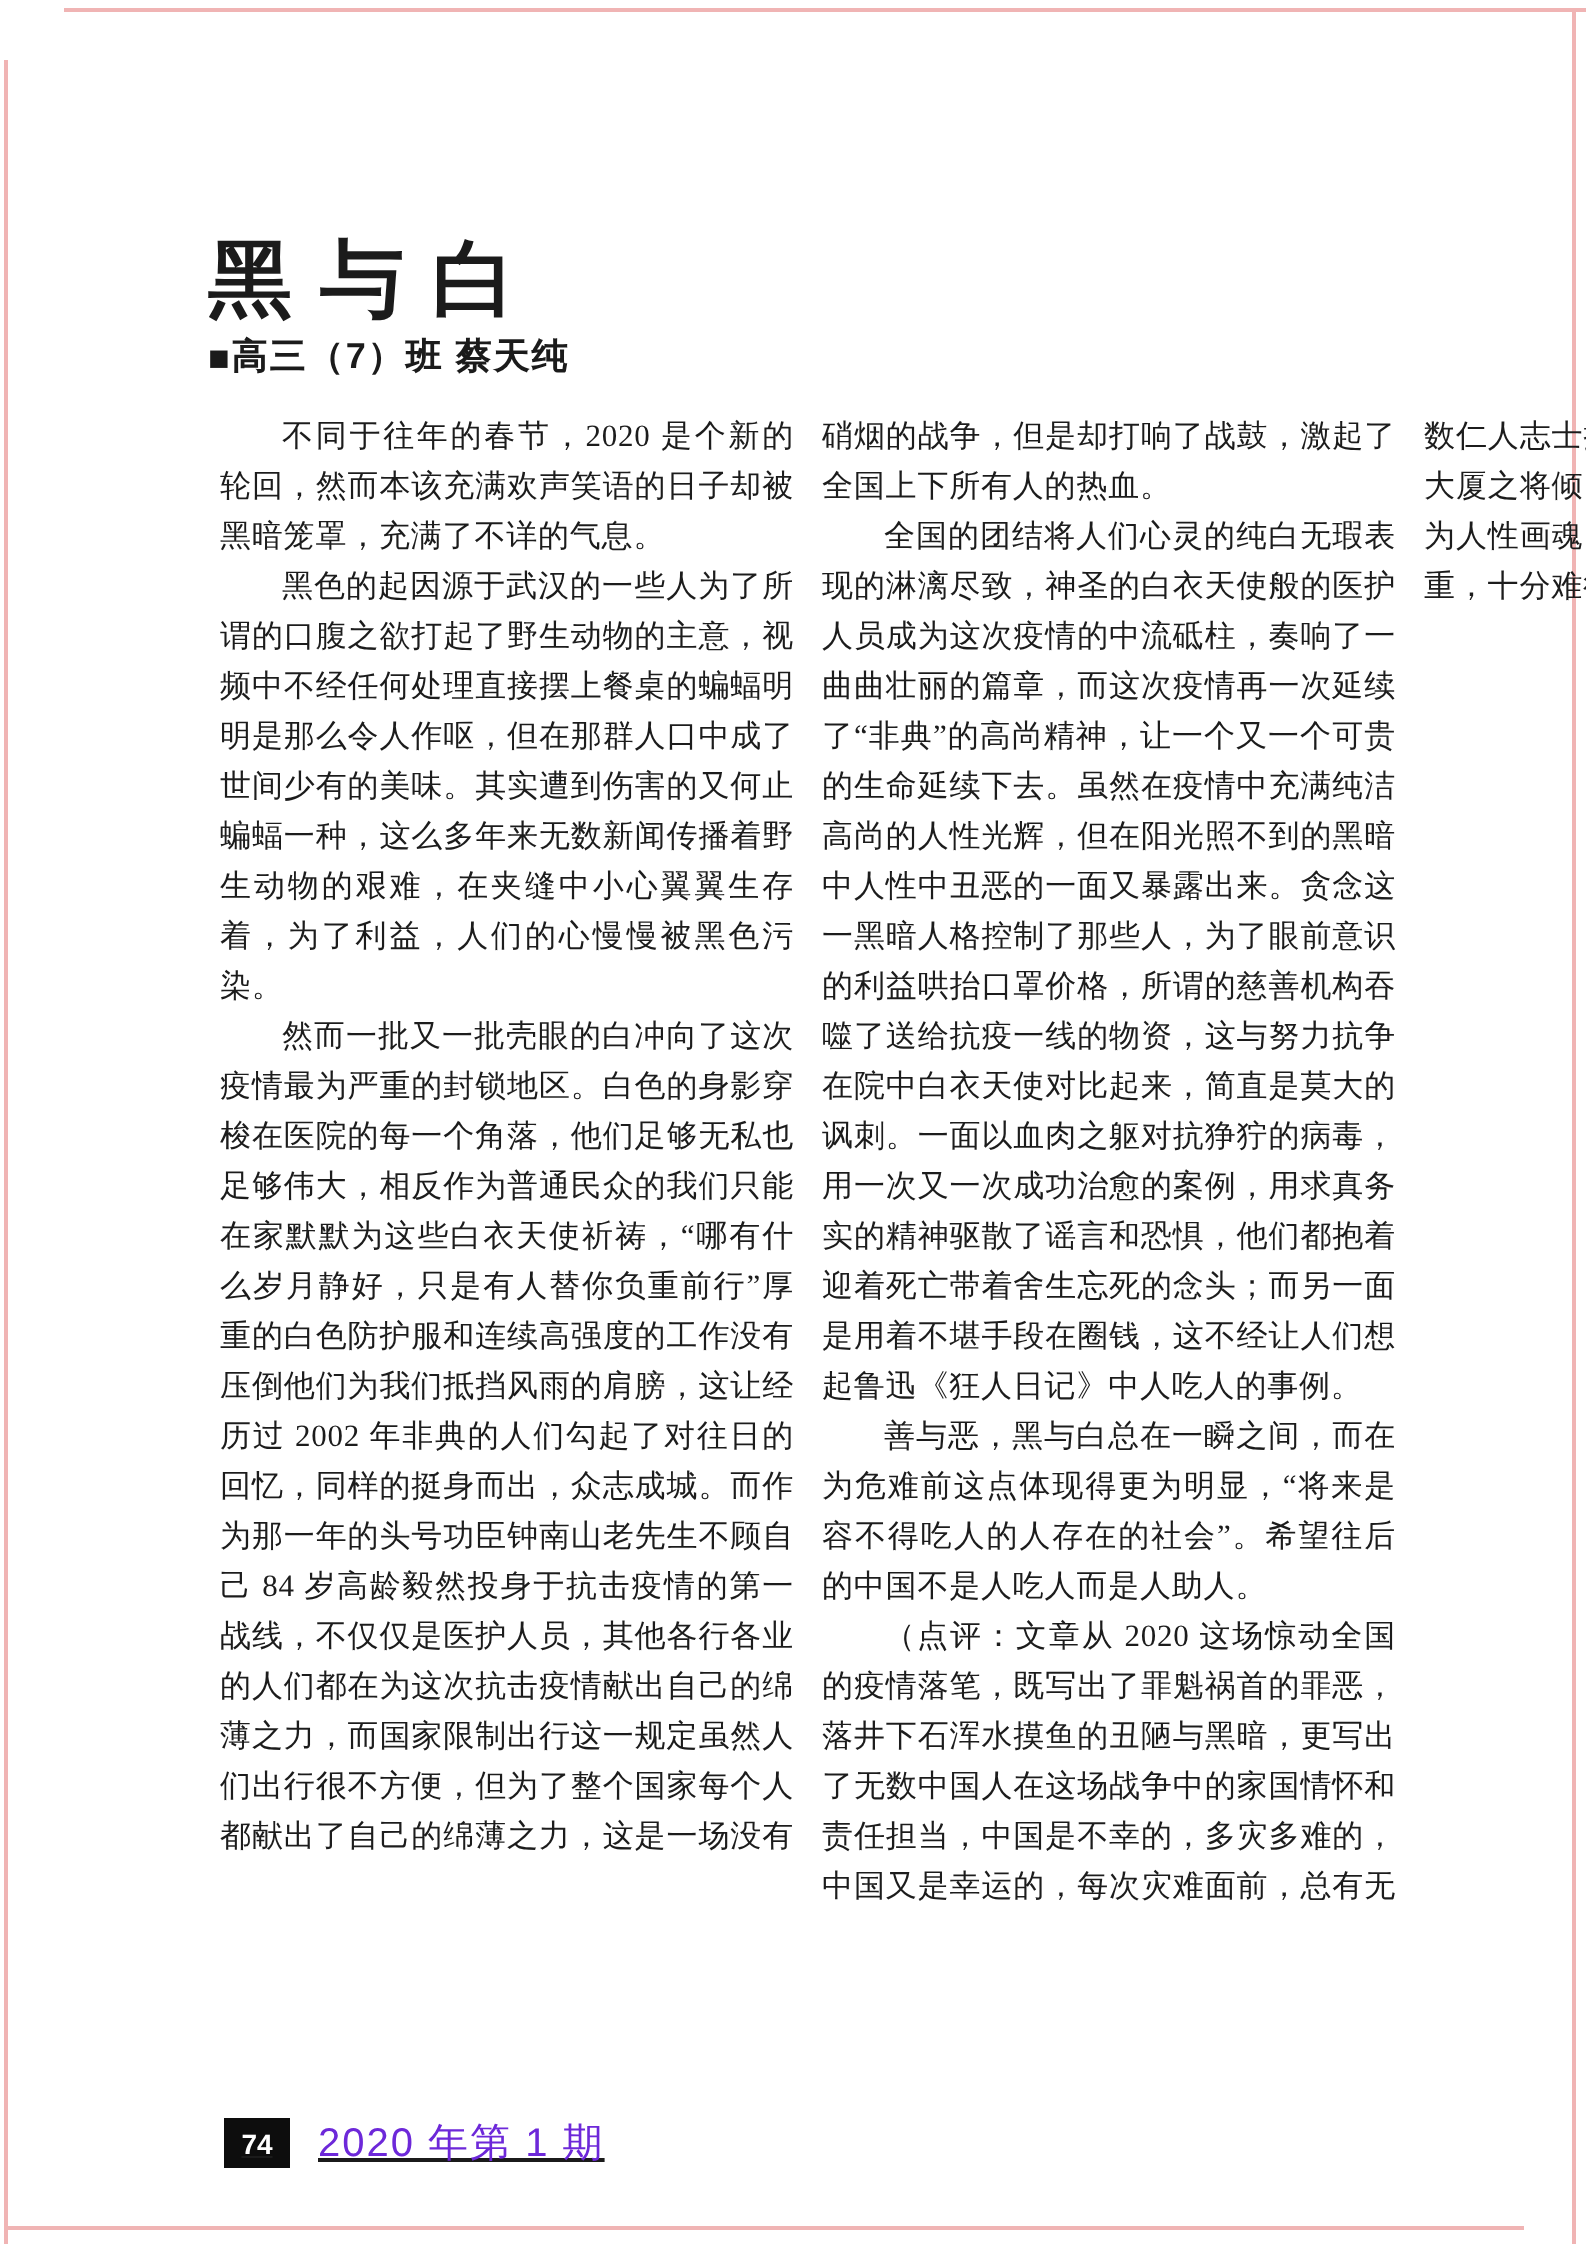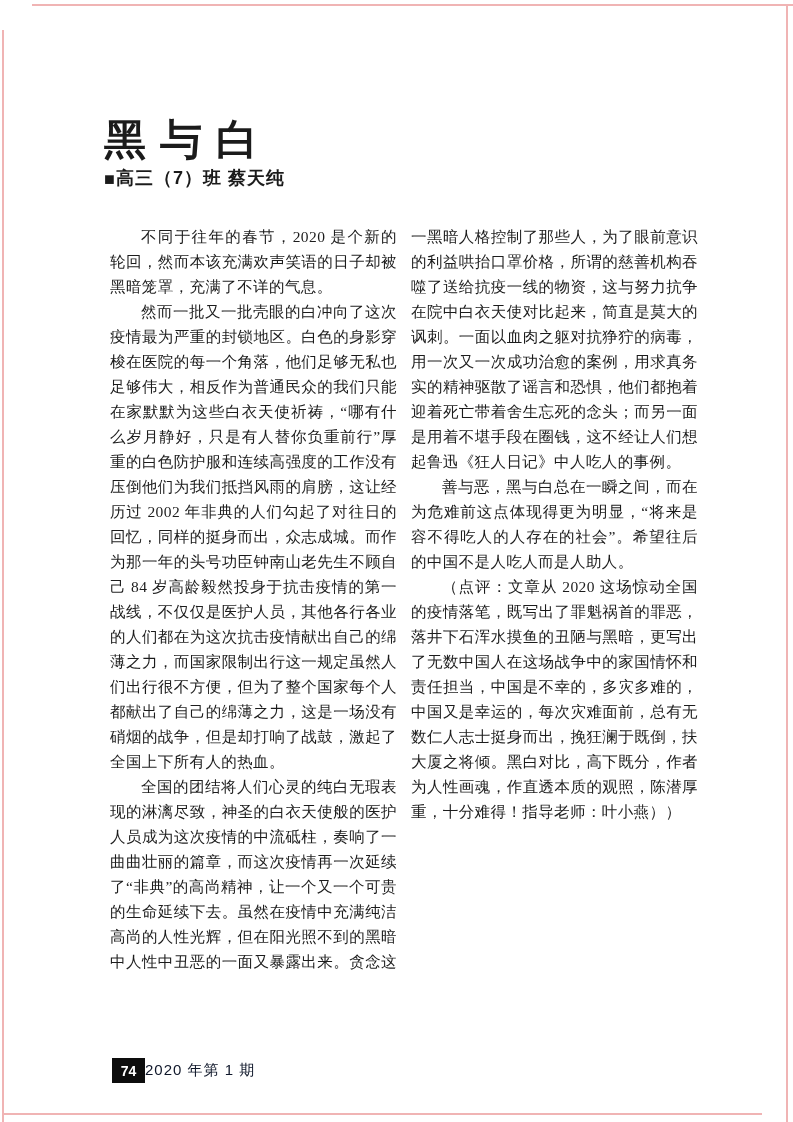--- a/index.html
+++ b/index.html
@@ -39,37 +39,37 @@
     transform:translateY(1px);
   }
 
   .columns {
     position:absolute; top:206px; left:110px; width:588px; height:752px;
     column-count:2; column-gap:14px; column-fill:auto;
     font-size:15.5px; line-height:25px;
     text-align:justify;
     letter-spacing:0.4px;
     color:#1c1c1c;
-    margin-top:18px;
   }
   .columns p { margin:0; text-indent:2em; }
 
   .footer {
     position:absolute; left:112px; top:1058px;
-    display:flex; align-items:center;
+    display:flex; align-items:center;text-decoration:underline;
   }
   .page-num {
     background:#0d0d0d; color:#ffffff;
     min-width:33px; height:25px;
     display:flex; align-items:center; justify-content:center;
     font-size:14px; font-weight:bold;
     font-family:"Liberation Sans", sans-serif;
   }
   .issue {
-    font-size:15px; color:#0f172a;
+    margin-left:14px;
+    font-size:20px; color:#6d28d9;
     font-family:"Liberation Sans", sans-serif;
     letter-spacing:1px;
   }
 </style>
 </head>
 <body>
 
 <div class="page">
 
   <div class="redline redline-top"></div>
@@ -78,20 +78,21 @@
   <div class="redline redline-bottom"></div>
 
   <div class="title">黑与白</div>
 
   <div class="byline">
     <span class="sq">■</span><span>高三（7）班 蔡天纯</span>
   </div>
 
   <div class="columns">
     <p>不同于往年的春节，2020 是个新的轮回，然而本该充满欢声笑语的日子却被黑暗笼罩，充满了不详的气息。</p>
+    <p>黑色的起因源于武汉的一些人为了所谓的口腹之欲打起了野生动物的主意，视频中不经任何处理直接摆上餐桌的蝙蝠明明是那么令人作呕，但在那群人口中成了世间少有的美味。其实遭到伤害的又何止蝙蝠一种，这么多年来无数新闻传播着野生动物的艰难，在夹缝中小心翼翼生存着，为了利益，人们的心慢慢被黑色污染。</p>
     <p>然而一批又一批壳眼的白冲向了这次疫情最为严重的封锁地区。白色的身影穿梭在医院的每一个角落，他们足够无私也足够伟大，相反作为普通民众的我们只能在家默默为这些白衣天使祈祷，“哪有什么岁月静好，只是有人替你负重前行”厚重的白色防护服和连续高强度的工作没有压倒他们为我们抵挡风雨的肩膀，这让经历过 2002 年非典的人们勾起了对往日的回忆，同样的挺身而出，众志成城。而作为那一年的头号功臣钟南山老先生不顾自己 84 岁高龄毅然投身于抗击疫情的第一战线，不仅仅是医护人员，其他各行各业的人们都在为这次抗击疫情献出自己的绵薄之力，而国家限制出行这一规定虽然人们出行很不方便，但为了整个国家每个人都献出了自己的绵薄之力，这是一场没有硝烟的战争，但是却打响了战鼓，激起了全国上下所有人的热血。</p>
     <p>全国的团结将人们心灵的纯白无瑕表现的淋漓尽致，神圣的白衣天使般的医护人员成为这次疫情的中流砥柱，奏响了一曲曲壮丽的篇章，而这次疫情再一次延续了“非典”的高尚精神，让一个又一个可贵的生命延续下去。虽然在疫情中充满纯洁高尚的人性光辉，但在阳光照不到的黑暗中人性中丑恶的一面又暴露出来。贪念这一黑暗人格控制了那些人，为了眼前意识的利益哄抬口罩价格，所谓的慈善机构吞噬了送给抗疫一线的物资，这与努力抗争在院中白衣天使对比起来，简直是莫大的讽刺。一面以血肉之躯对抗狰狞的病毒，用一次又一次成功治愈的案例，用求真务实的精神驱散了谣言和恐惧，他们都抱着迎着死亡带着舍生忘死的念头；而另一面是用着不堪手段在圈钱，这不经让人们想起鲁迅《狂人日记》中人吃人的事例。</p>
     <p>善与恶，黑与白总在一瞬之间，而在为危难前这点体现得更为明显，“将来是容不得吃人的人存在的社会”。希望往后的中国不是人吃人而是人助人。</p>
     <p>（点评：文章从 2020 这场惊动全国的疫情落笔，既写出了罪魁祸首的罪恶，落井下石浑水摸鱼的丑陋与黑暗，更写出了无数中国人在这场战争中的家国情怀和责任担当，中国是不幸的，多灾多难的，中国又是幸运的，每次灾难面前，总有无数仁人志士挺身而出，挽狂澜于既倒，扶大厦之将倾。黑白对比，高下既分，作者为人性画魂，作直透本质的观照，陈潜厚重，十分难得！指导老师：叶小燕））</p>
   </div>
 
   <div class="footer">
     <div class="page-num">74</div>
     <div class="issue">2020 年第 1 期</div>
   </div>

